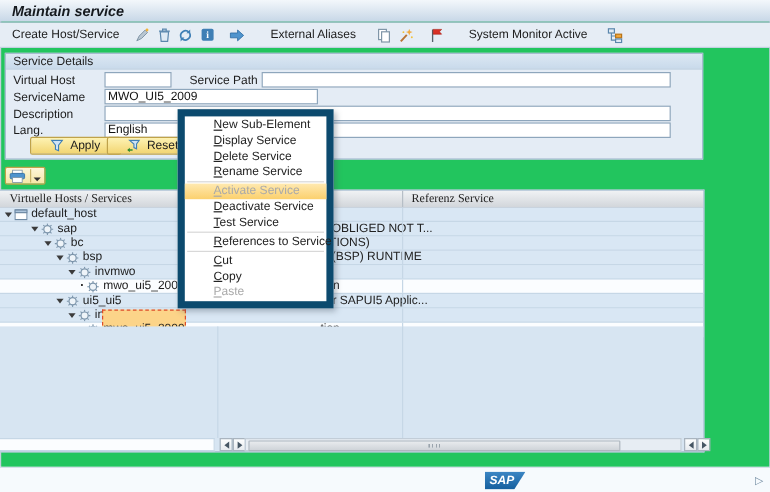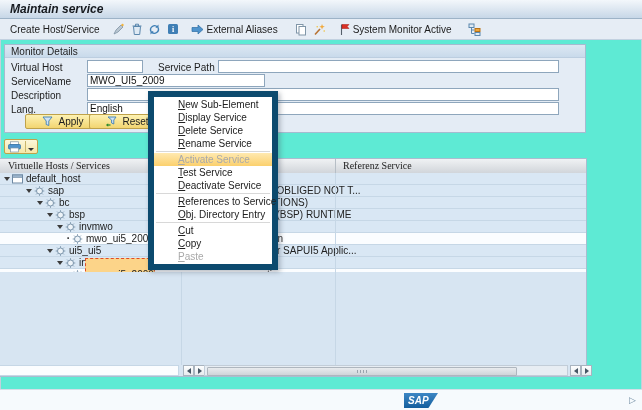--- a/index.html
+++ b/index.html
@@ -1,28 +1,28 @@
 <!DOCTYPE html>
 <html><head>
 <meta charset="utf-8">
 <style>
   html,body{margin:0;padding:0;background:#cfd8e2;}
-  #screen{position:relative;width:642px;height:410px;background:#5eead4;overflow:hidden;
+  #screen{position:relative;width:642px;height:410px;background:#22c55e;overflow:hidden;
           font-family:"Liberation Sans",sans-serif;font-size:10px;color:#1c1c1c;
           box-shadow:inset 0 0 0 1px #c3cfdb;}
   .abs{position:absolute;}
   
   .titlebar{left:0;top:0;width:642px;height:18px;background:linear-gradient(#f3f7fb,#c7d7e7);border-bottom:1px solid #9db3c7;}
   .title{left:10px;top:2px;font-size:12px;font-weight:bold;font-style:italic;color:#15191e;}
   
   .toolbar{left:0;top:19px;width:642px;height:21px;background:#e6edf5;border-bottom:1px solid #c2d1e0;
            display:flex;align-items:center;padding:0 8px;box-sizing:border-box;}
   .tbtn{padding:1px 2px;white-space:nowrap;}
   .ticon{width:15px;height:15px;display:inline-flex;align-items:center;justify-content:center;margin-left:3px;}
-  .grp{display:inline-flex;align-items:center;gap:1px;}
+  .grp{display:inline-flex;align-items:center;gap:20px;}
   .ml10{margin-left:10px}.ml16{margin-left:16px}
   
   .filterbox{left:4px;top:44px;width:582px;height:89px;border:1px solid #a5bbd0;background:#e4ecf5;box-sizing:border-box;}
   .fbhead{left:0;top:0;width:100%;height:13px;line-height:13px;background:linear-gradient(#dce8f3,#c9daeb);
           border-bottom:1px solid #bccee0;padding-left:6px;box-sizing:border-box;color:#222;}
   .flabel{white-space:nowrap;}
   .fin{position:absolute;height:13px;background:#fff;border:1px solid #8ea6bc;box-sizing:border-box;
        font-family:"Liberation Sans",sans-serif;font-size:10px;padding:0 2px;color:#111;}
   .ybtn{position:absolute;height:15px;background:linear-gradient(#fdf2b3,#f2d571);border:1px solid #bfa24a;border-radius:2px;
         display:flex;align-items:center;justify-content:center;gap:5px;box-sizing:border-box;cursor:default;}
@@ -149,21 +149,21 @@
           <rect x="1" y="1" width="5" height="3.5" fill="#dfeaf4" stroke="#5b87ad"></rect>
           <path d="M3.5 4.5v6h3" fill="none" stroke="#5b87ad"></path>
           <path d="M3.5 7h3" fill="none" stroke="#5b87ad"></path>
           <rect x="7" y="5.5" width="5" height="3" fill="#f0a63a" stroke="#b87316"></rect>
           <rect x="7" y="9.5" width="5" height="3" fill="#dfeaf4" stroke="#5b87ad"></rect>
         </svg>
     </span>
   </div>
 
   <div class="abs filterbox">
-    <div class="abs fbhead">Monitor Details</div>
+    <div class="abs fbhead">Service Details</div>
     <span class="abs flabel" style="left:6px;top:17px">Virtual Host</span>
     <input class="fin" style="left: 82px; top: 15px; width: 56px;" value="">
     <span class="abs flabel" style="left:153px;top:17px">Service Path</span>
     <input class="fin" style="left: 213px; top: 15px; width: 341px;" value="">
     <span class="abs flabel" style="left:6px;top:31px">ServiceName</span>
     <input class="fin" style="left: 82px; top: 29px; width: 178px;" value="MWO_UI5_2009">
     <span class="abs flabel" style="left:6px;top:45px">Description</span>
     <input class="fin" style="left: 82px; top: 43px; width: 472px;" value="">
     <span class="abs flabel" style="left:6px;top:59px">Lang.</span>
     <input class="fin" style="left: 82px; top: 57px; width: 67px;" value="English">
@@ -424,25 +424,24 @@
     </div>
   </div>
 
   <div class="abs menu" id="context-menu">
       <div class="mi"><u>N</u>ew Sub-Element</div>
       <div class="mi"><u>D</u>isplay Service</div>
       <div class="mi"><u>D</u>elete Service</div>
       <div class="mi"><u>R</u>ename Service</div>
       <div class="msep"></div>
       <div class="mi hl dis"><u>A</u>ctivate Service</div>
+      <div class="mi"><u>D</u>eactivate Service</div>
       <div class="mi"><u>T</u>est Service</div>
-      <div class="mi"><u>D</u>eactivate Service</div>
       <div class="msep"></div>
       <div class="mi"><u>R</u>eferences to Service</div>
-      <div class="mi"><u>O</u>bj. Directory Entry</div>
       <div class="msep"></div>
       <div class="mi"><u>C</u>ut</div>
       <div class="mi"><u>C</u>opy</div>
       <div class="mi dis"><u>P</u>aste</div>
     </div>
 
   <div class="abs status">
     <div class="saplogo">SAP</div>
     <span class="expandarrow">▷</span>
   </div>

